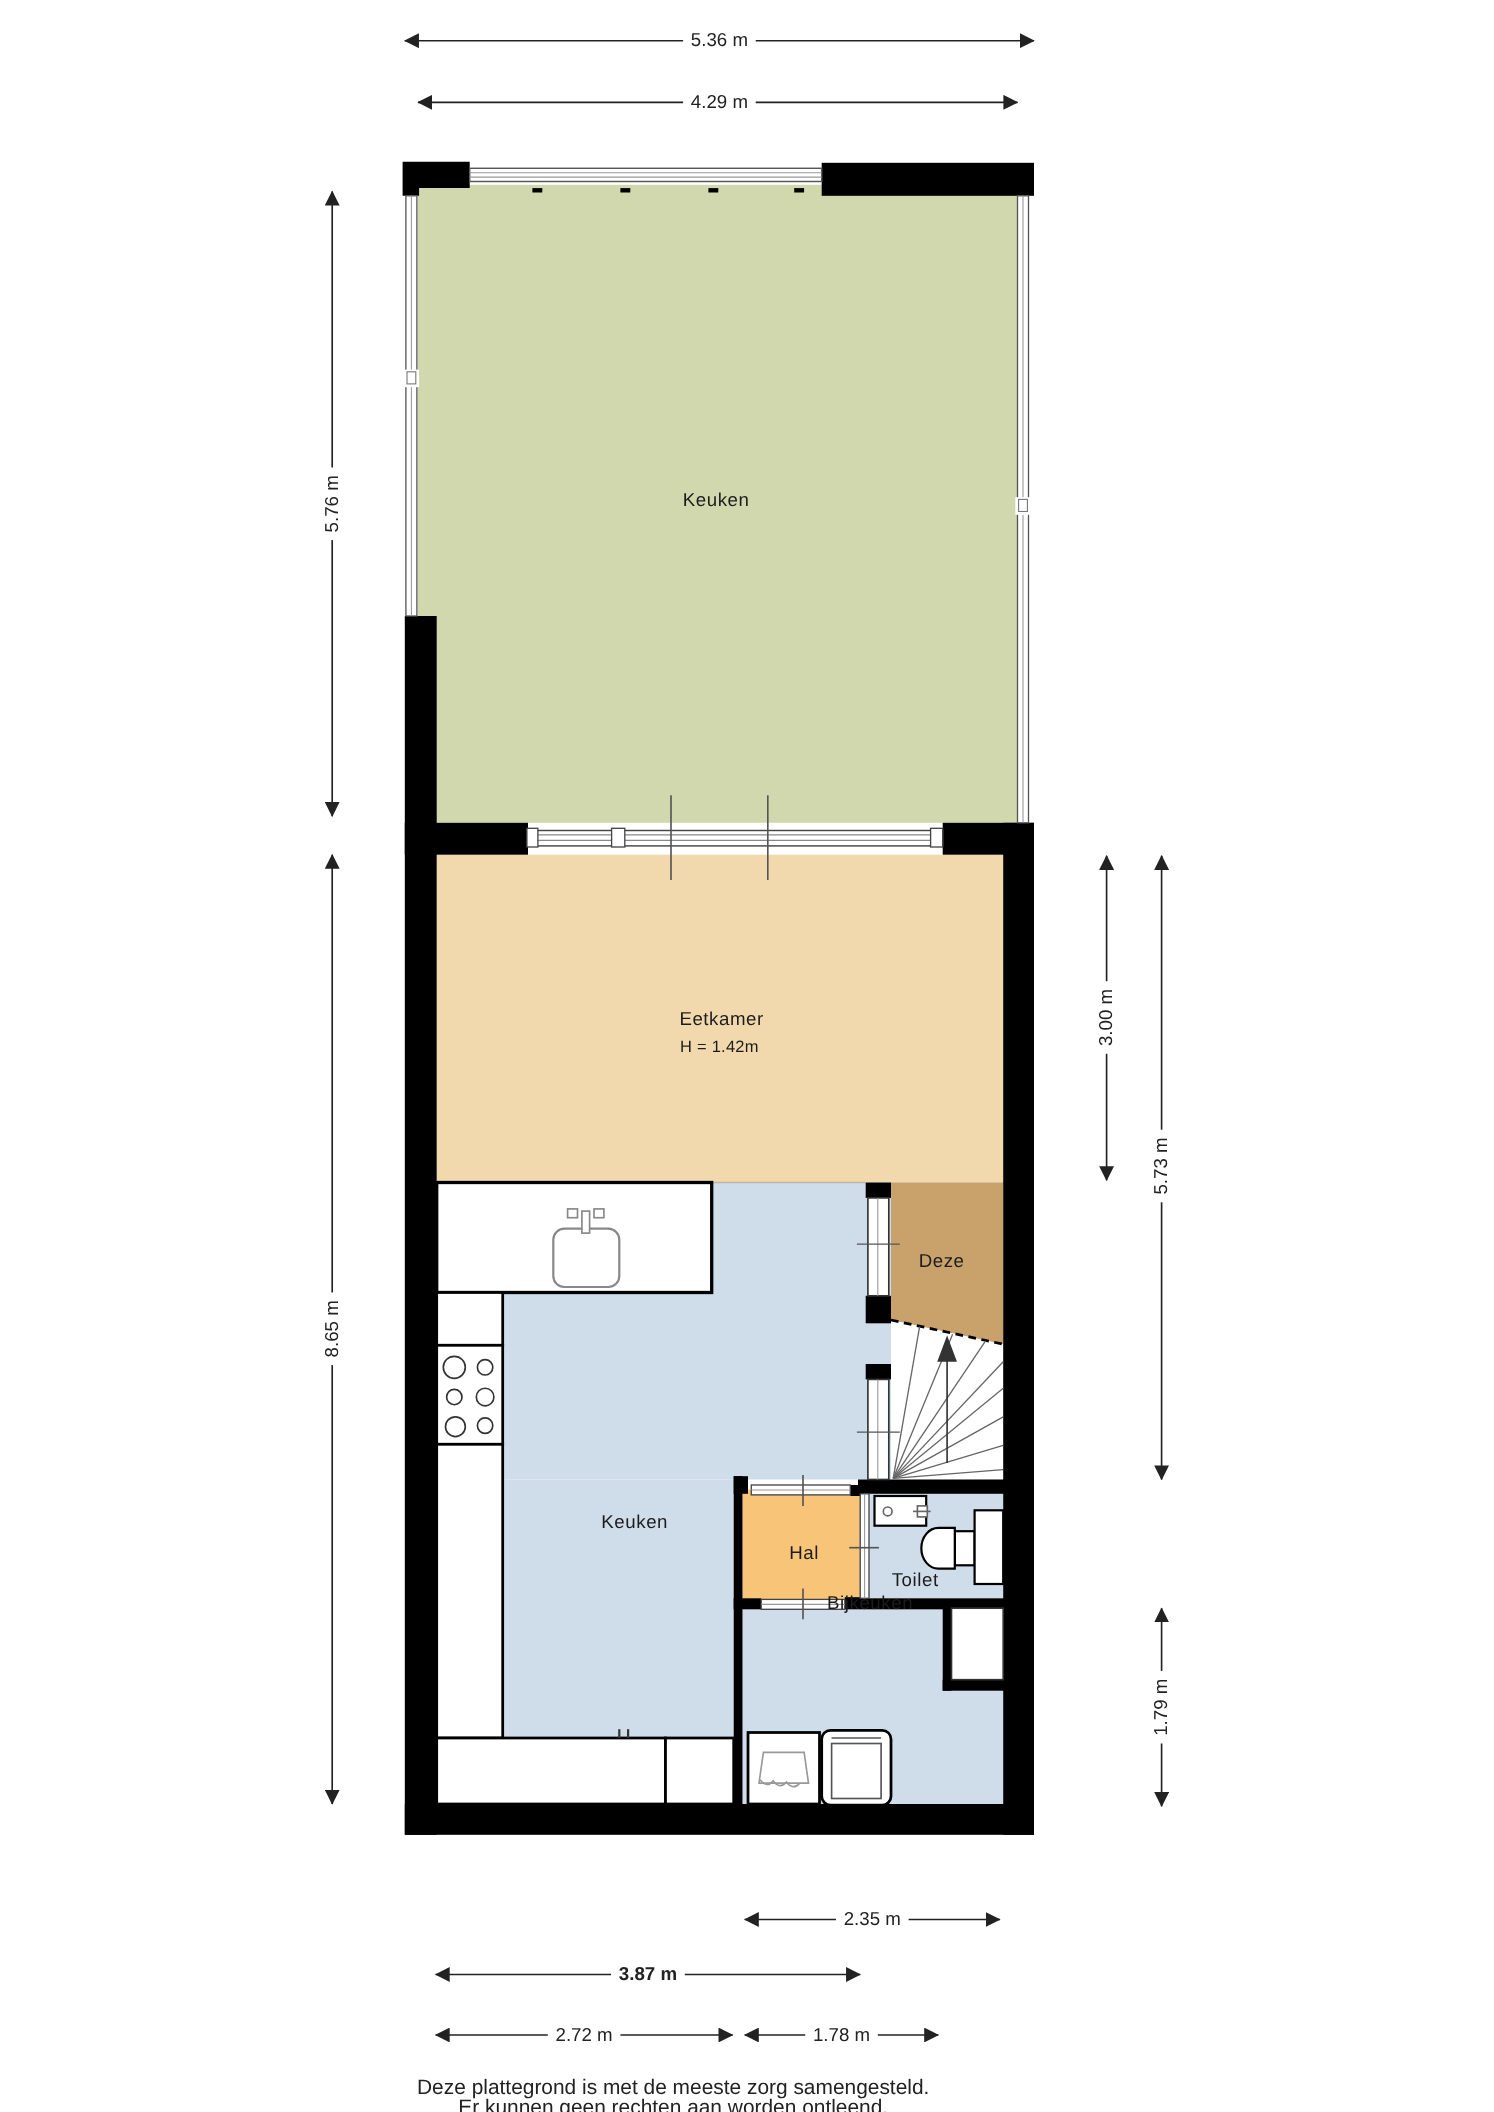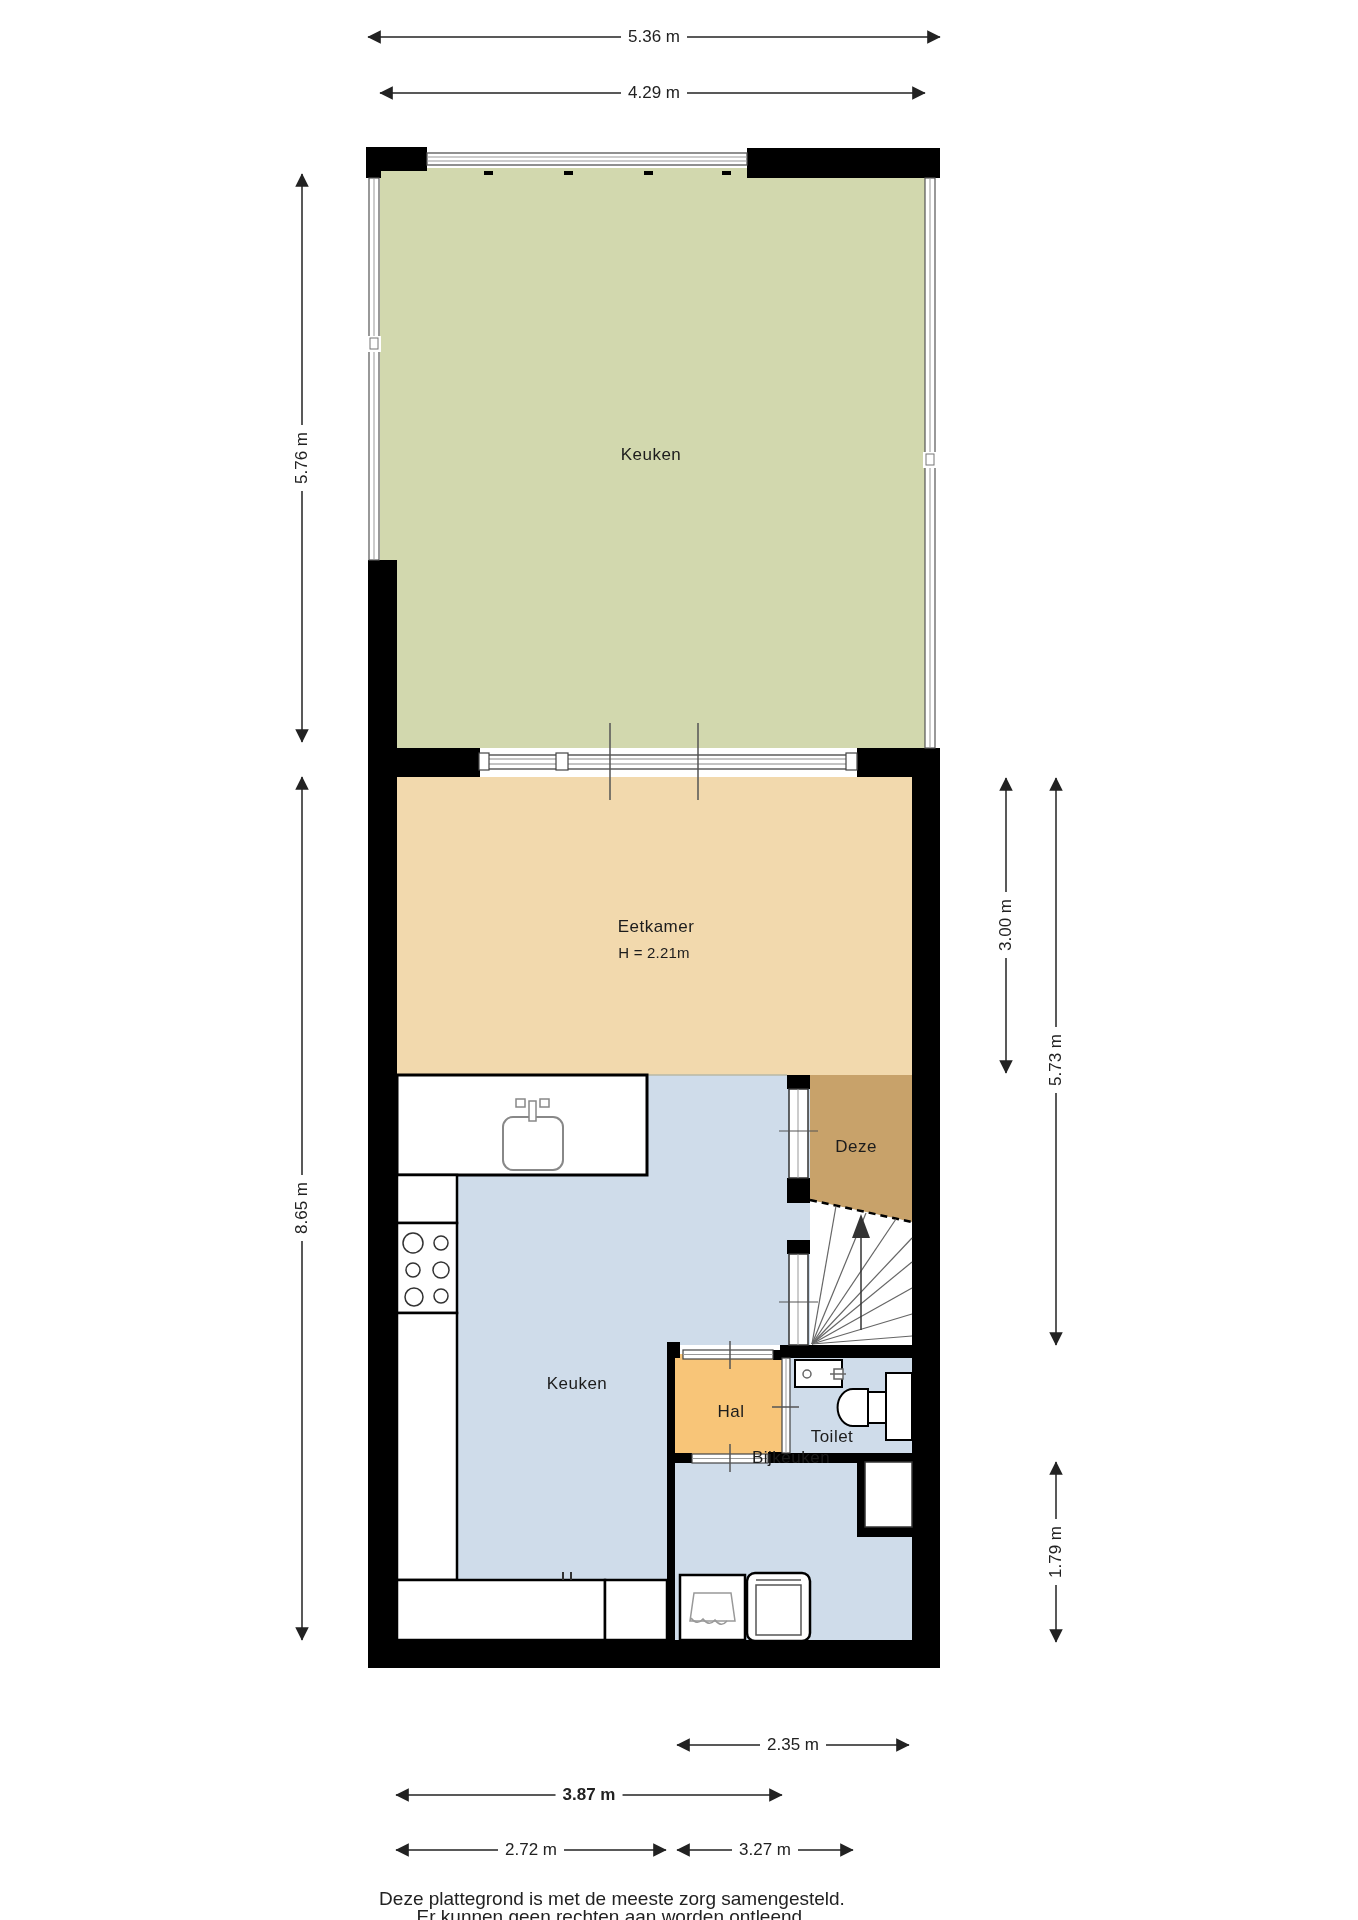--- a/index.html
+++ b/index.html
@@ -177,35 +177,35 @@
     <line x1="1056" y1="1462" x2="1056" y2="1642" marker-start="url(#ah)" marker-end="url(#ah)"></line>
     <line x1="677" y1="1745" x2="909" y2="1745" marker-start="url(#ah)" marker-end="url(#ah)"></line>
     <line x1="396" y1="1795" x2="782" y2="1795" marker-start="url(#ah)" marker-end="url(#ah)"></line>
     <line x1="396" y1="1850" x2="666" y2="1850" marker-start="url(#ah)" marker-end="url(#ah)"></line>
     <line x1="677" y1="1850" x2="853" y2="1850" marker-start="url(#ah)" marker-end="url(#ah)"></line>
   </g>
 </svg>
 
 <div class="lbl" style="left:651px;top:455px;">Keuken</div>
 <div class="lbl" style="left:656px;top:927px;">Eetkamer</div>
-<div class="lbl small" style="left:654px;top:952px;">H = 2.21m</div>
+<div class="lbl small" style="left:654px;top:952px;">H = 1.42m</div>
 <div class="lbl" style="left:856px;top:1147px;">Deze</div>
 <div class="lbl" style="left:577px;top:1357px;margin-top:27px;">Keuken</div>
 <div class="lbl" style="left:731px;top:1412px;">Hal</div>
 <div class="lbl" style="left:832px;top:1437px;">Toilet</div>
 <div class="lbl" style="left:791px;top:1458px;">Bijkeuken</div>
 
 <div class="dim" style="left:654px;top:37px;">5.36 m</div>
 <div class="dim" style="left:654px;top:93px;">4.29 m</div>
 <div class="dim vert" style="left:302px;top:458px;">5.76 m</div>
 <div class="dim vert" style="left:302px;top:1208px;">8.65 m</div>
 <div class="dim vert" style="left:1006px;top:925px;">3.00 m</div>
 <div class="dim vert" style="left:1056px;top:1060px;">5.73 m</div>
 <div class="dim vert" style="left:1056px;top:1552px;">1.79 m</div>
 <div class="dim" style="left:793px;top:1745px;">2.35 m</div>
 <div class="dim" style="left:589px;top:1795px;font-weight:bold;">3.87 m</div>
 <div class="dim" style="left:531px;top:1850px;">2.72 m</div>
-<div class="dim" style="left:765px;top:1850px;">3.27 m</div>
+<div class="dim" style="left:765px;top:1850px;">1.78 m</div>
 
 <div class="footer" style="top:1888px;">Deze plattegrond is met de meeste zorg samengesteld.</div>
 <div class="footer" style="top:1906px;">Er kunnen geen rechten aan worden ontleend.</div>
 
 </div>
 
 </body></html>

